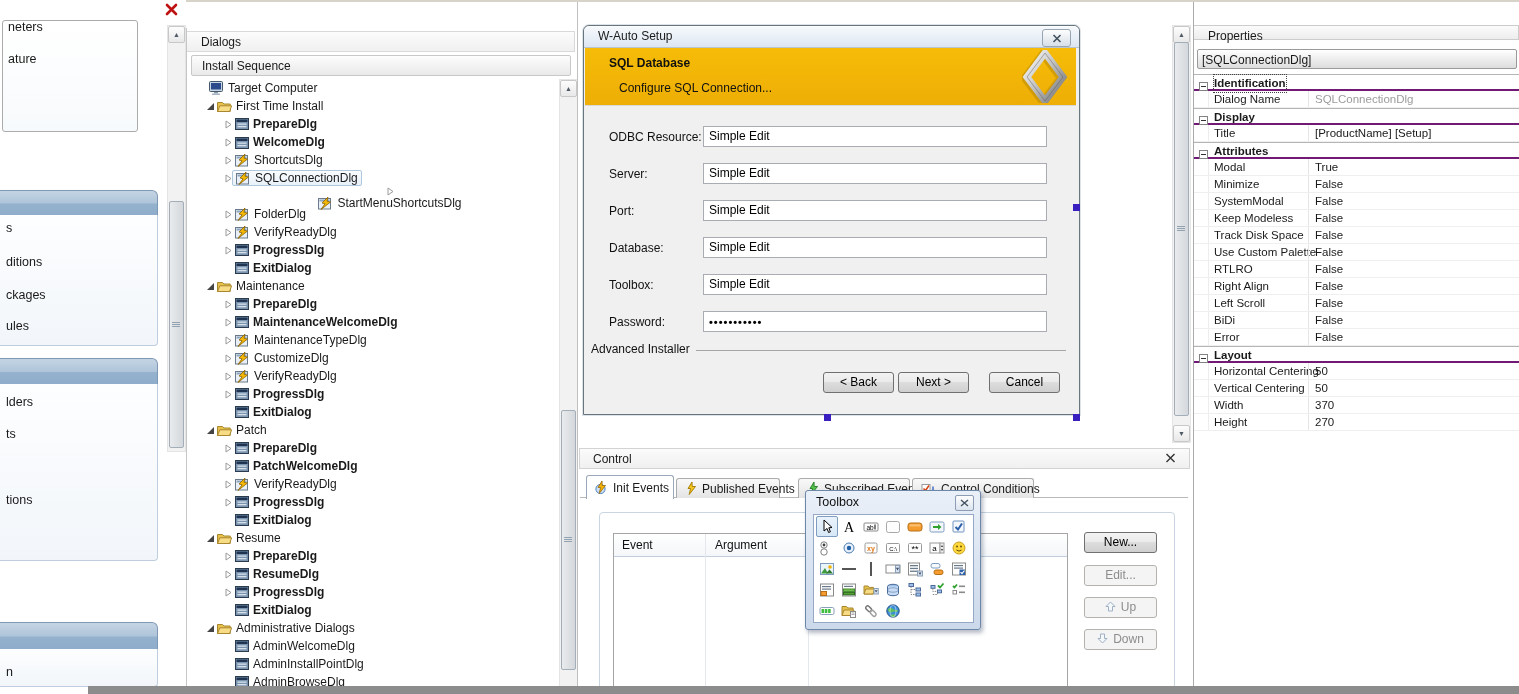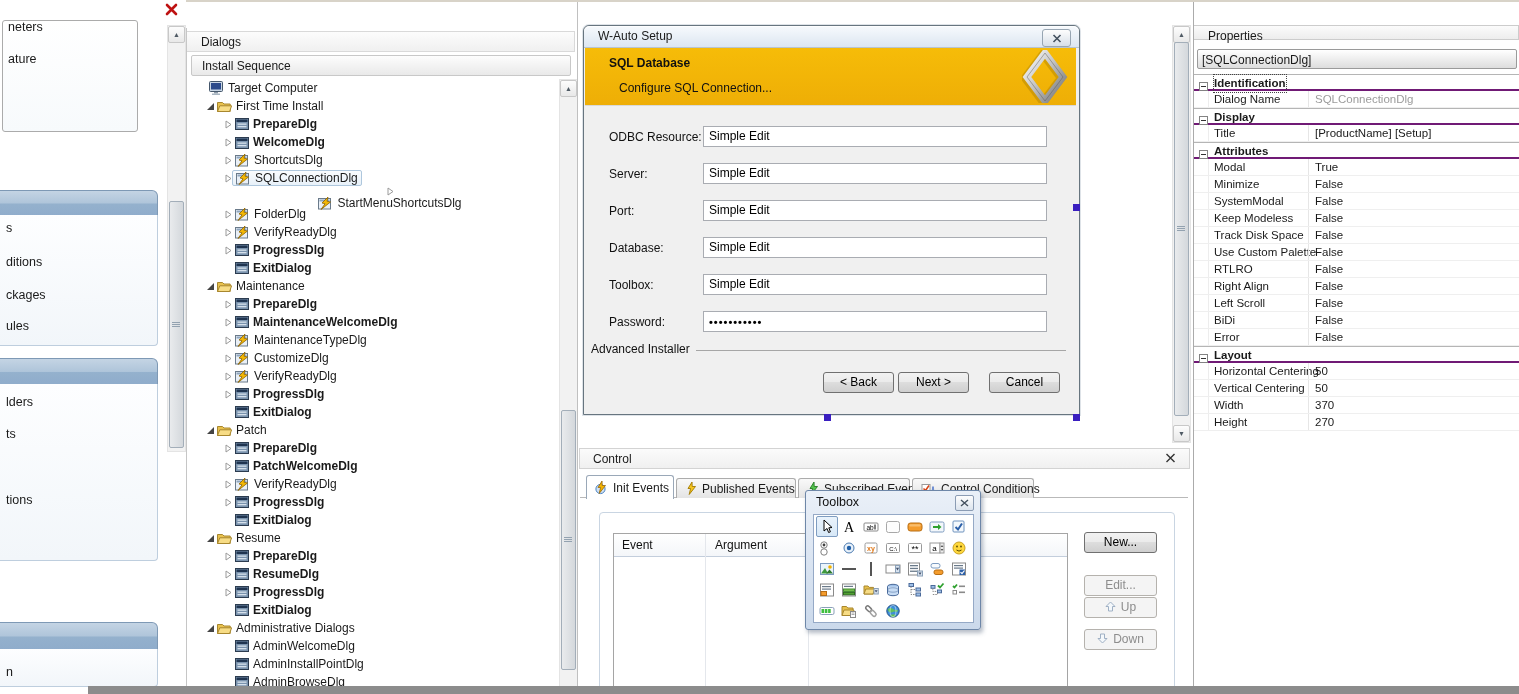--- a/index.html
+++ b/index.html
@@ -840,21 +840,21 @@
     <div id="ctl-tabs">
         <div class="tab active" style="left: 8px; width: 88px;">
           <span style="display: inline-flex;">
             <svg width="13" height="15" viewBox="0 0 13 15">
               <circle cx="5.5" cy="9" r="4.6" fill="#CFE1F4" stroke="#4A82C2"></circle>
               <path d="M7 1 L3 7.5 H5.6 L4.2 13.5 L10.5 5.5 H7.2 Z" fill="#F4B400" stroke="#97660A" stroke-width="0.8"></path>
             </svg>
           </span>
           <span class="nowrap">Init Events</span>
         </div>
-        <div class="tab" style="left: 98px; width: 120px;">
+        <div class="tab" style="left: 98px; width: 104px;">
           <span style="display: inline-flex;">
             <svg width="12" height="15" viewBox="0 0 12 15">
               <path d="M7 1 L3 7.5 H5.6 L4.2 13.5 L10.5 5.5 H7.2 Z" fill="#F7C61F" stroke="#A07800" stroke-width="0.9"></path>
             </svg>
           </span>
           <span class="nowrap">Published Events</span>
         </div>
         <div class="tab" style="left: 220px; width: 112px;">
           <span style="display: inline-flex;">
             <svg width="12" height="15" viewBox="0 0 12 15">
@@ -880,21 +880,21 @@
   <div id="evt-table" class="abs">
     <div id="evt-head">
         <span class="evt-colhdr nowrap" style="left: 8px;">Event</span>
         <span class="evt-colhdr nowrap" style="left: 101px;">Argument</span>
       </div>
     <div class="evt-div" style="left:91px;"></div>
     <div class="evt-div" style="left:194px;"></div>
   </div>
   <div id="side-buttons">
       <div class="w7btn abs" style="left: 1084px; top: 532px; width: 73px;"><span>New...</span></div>
-      <div class="w7btn abs disabled" style="left: 1084px; top: 565px; width: 73px; margin-top: 10px;"><span>Edit...</span></div>
+      <div class="w7btn abs disabled" style="left: 1084px; top: 565px; width: 73px;"><span>Edit...</span></div>
       <div class="w7btn abs disabled" style="left: 1084px; top: 597px; width: 73px;"><span class="sidebtn-arrow"><svg width="11" height="11" viewBox="0 0 11 11">
             <path d="M5.5 1 L10 5.5 H7.5 V10 H3.5 V5.5 H1 Z" fill="#F4F8FB" stroke="#9FB0C4"></path>
           </svg></span><span>Up</span></div>
       <div class="w7btn abs disabled" style="left: 1084px; top: 629px; width: 73px;"><span class="sidebtn-arrow"><svg width="11" height="11" viewBox="0 0 11 11">
             <path d="M5.5 10 L1 5.5 H3.5 V1 H7.5 V5.5 H10 Z" fill="#F4F8FB" stroke="#9FB0C4"></path>
           </svg></span><span>Down</span></div>
     </div>
 
   <div id="toolbox" class="abs">
     <span id="toolbox-title">Toolbox</span>

